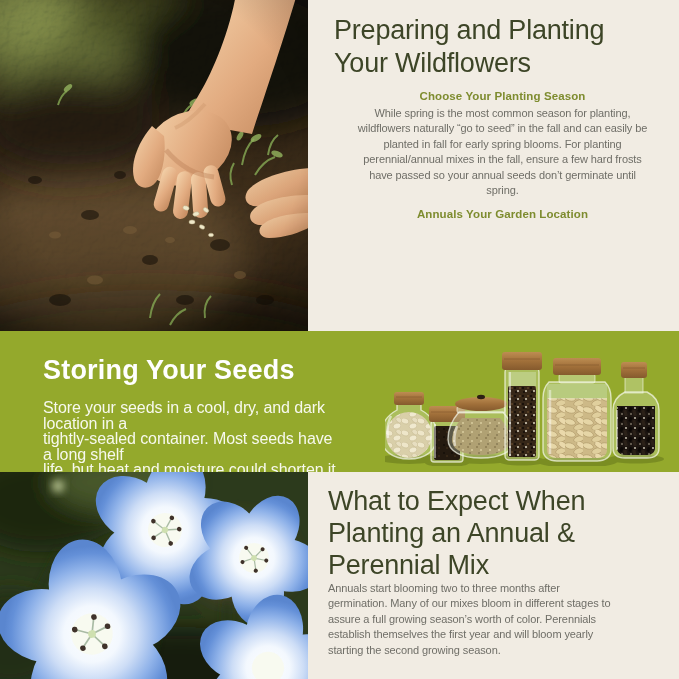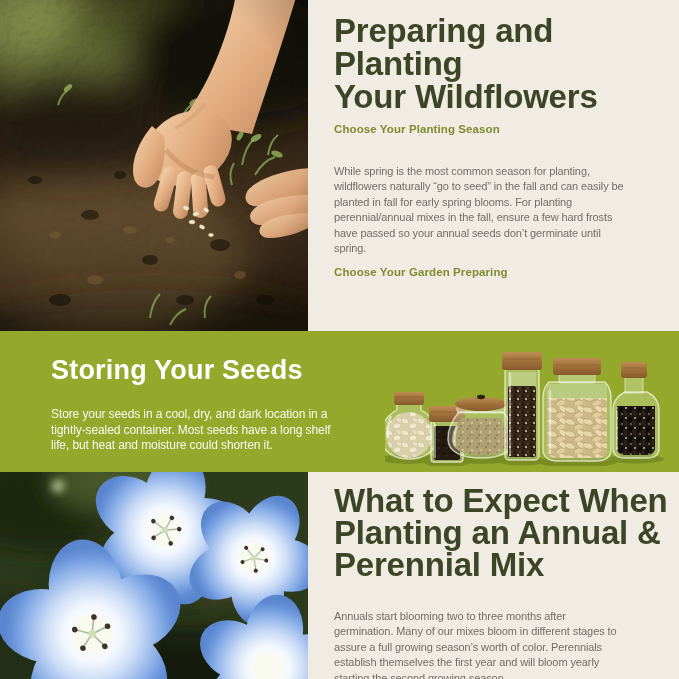--- a/index.html
+++ b/index.html
@@ -9,41 +9,41 @@
     font-family:"Liberation Sans","DejaVu Sans",sans-serif;
     background:#f1ece3;
   }
   .row { display:flex; }
   .row-top { height:331px; }
   .row-bottom { height:207px; }
   .photo { position:relative; width:308px; flex:0 0 308px; overflow:hidden; background:#2c2216; }
   .photo svg { display:block; }
   .panel { flex:1 1 auto; background:#f1ece3; }
   .panel-top { padding:14px 8px 0 26px; }
-  .panel-bottom { padding:13px 8px 0 26px; }
+  .panel-bottom { padding:13px 8px 0 20px; }
   .h-big {
-    font-size:33px; line-height:33px; font-weight:700;
+    font-size:27px; line-height:33px; font-weight:400;
     color:#3d4527; letter-spacing:-0.2px; white-space:pre-line;
   }
   .panel-bottom .h-big { line-height:32px; }
-  .block { margin-top:9px; }
+  .block { margin-top:9px;text-align:center; }
   .block-title {
     font-size:11.5px; line-height:14px; font-weight:700;
     color:#7e8c2f; letter-spacing:0.1px; margin-bottom:3px;
   }
   .body-text {
     font-size:11px; line-height:15.4px; color:#6f6e67;
-    letter-spacing:-0.1px; white-space:pre-line;margin-top:28px;
+    letter-spacing:-0.1px; white-space:pre-line;
   }
   .panel-bottom .body-text { }
   .band { position:relative; height:141px; background:#94a92c; overflow:hidden; }
-  .band-text { position:absolute; left:51px; top:24px; width:300px; }
+  .band-text { position:absolute; left:43px; top:24px; width:300px; }
   .band-title { font-size:27px; line-height:31px; font-weight:700; color:#ffffff; letter-spacing:0.2px; }
   .band-body {
-    margin-top:21px; font-size:12px; line-height:15.5px;
+    margin-top:14px; font-size:16px; line-height:15.5px;
     color:#f7f9ee; letter-spacing:-0.1px; white-space:pre-line;
   }
   .jars { position:absolute; left:385px; top:15px; width:280px; height:120px; }
 </style>
 </head>
 <body>
 
 <div class="canvas">
 
   <section class="row row-top">
@@ -162,21 +162,21 @@
       <div class="block">
         <h2 class="block-title">Choose Your Planting Season</h2>
         <p class="body-text">While spring is the most common season for planting,
 wildflowers naturally “go to seed” in the fall and can easily be
 planted in fall for early spring blooms. For planting
 perennial/annual mixes in the fall, ensure a few hard frosts
 have passed so your annual seeds don’t germinate until
 spring.</p>
       </div>
       <div class="block">
-        <h2 class="block-title">Choose Your Garden Preparing</h2>
+        <h2 class="block-title">Annuals Your Garden Location</h2>
       </div>
     </div>
   </section>
 
   <section class="band">
     <div class="band-text">
       <h1 class="band-title">Storing Your Seeds</h1>
       <p class="band-body">Store your seeds in a cool, dry, and dark location in a
 tightly-sealed container. Most seeds have a long shelf
 life, but heat and moisture could shorten it.</p>

